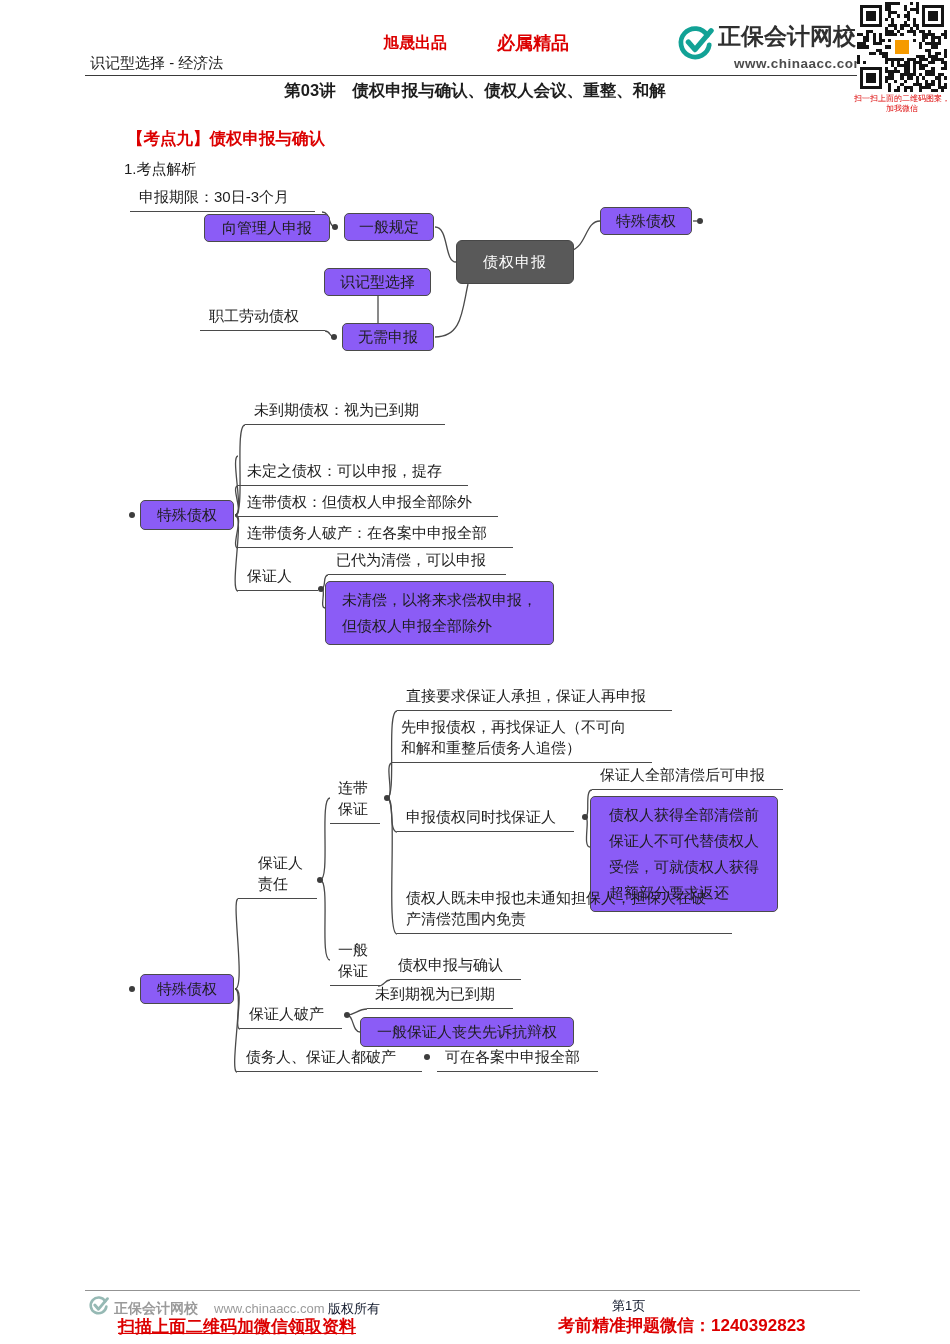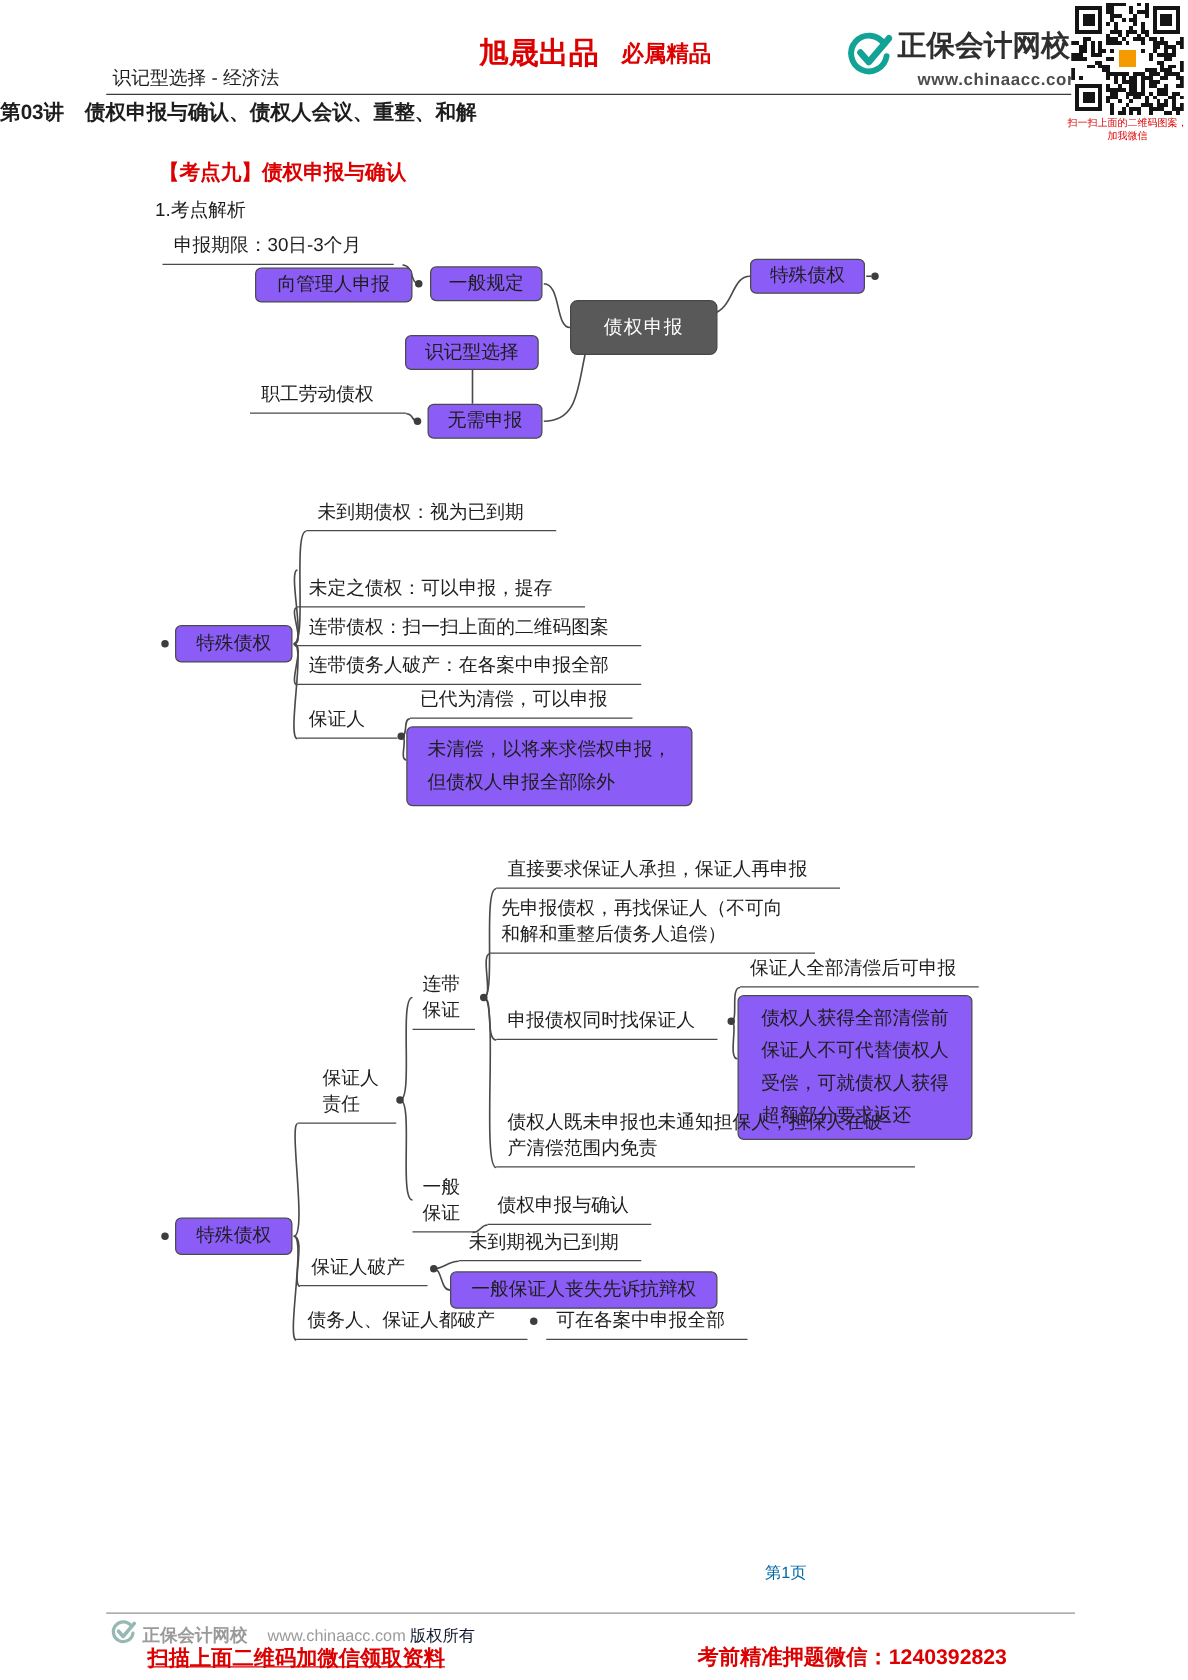--- a/index.html
+++ b/index.html
@@ -52,21 +52,21 @@
       <path d="M387,798 C395,798 388,832 397,832"></path>
       <path d="M387,798 C399,798 385,934 397,934"></path>
       <path d="M585,817 C591,817 584,790 592,790"></path>
       <path d="M585,817 C591,817 582,847 590,847"></path>
       <path d="M378,986 C385,986 384,980 390,980"></path>
       <path d="M347,1015 C355,1015 358,1009 367,1009"></path>
       <path d="M347,1015 C354,1015 352,1032 360,1032"></path>
     </g>
   </svg>
 
-  <div class="node red bold" style="left:383px;top:33px;font-size:24px">旭晟出品</div>
+  <div class="node red bold" style="left:383px;top:33px;font-size:16px">旭晟出品</div>
   <div class="node red bold" style="left:497px;top:33px;font-size:18px">必属精品</div>
 
   <span style="position:absolute;left:676px;top:24px;z-index:2">
     <svg viewBox="0 0 40 40" width="38" height="38">
       <path d="M33 12 A15 15 0 1 0 35 22" fill="none" stroke="#12a296" stroke-width="5" stroke-linecap="round"></path>
       <path d="M13 19 L20 27 L37 7" fill="none" stroke="#12a296" stroke-width="5.5" stroke-linecap="round" stroke-linejoin="round"></path>
     </svg>
   </span>
   <div class="node bold" style="left:718px;top:26px;font-size:23px;color:#2f2f2f">正保会计网校</div>
   <div class="node bold" style="left:734px;top:54px;font-size:13.5px;color:#4c4c4c;letter-spacing:.5px">www.chinaacc.com</div>
@@ -355,38 +355,38 @@
         <rect x="23" y="3" width="3" height="3"></rect>
         <rect x="3" y="23" width="3" height="3"></rect>
       </g>
     <rect x="11.5" y="11.5" width="6" height="6" fill="#fff"></rect>
     <rect x="12.3" y="12.3" width="4.4" height="4.4" fill="#f59a00"></rect>
   </svg>
   <div class="node red" style="left:852px;top:94px;width:100px;font-size:8px;line-height:10px;text-align:center;white-space:normal">扫一扫上面的二维码图案，加我微信</div>
 
   <div class="node" style="left:90px;top:53px;font-size:15px">识记型选择 - 经济法</div>
   <div class="hrule" style="left:85px;top:75px;width:775px"></div>
-  <div class="node bold" style="left:0;top:80px;width:950px;text-align:left;font-size:16.5px">第03讲　债权申报与确认、债权人会议、重整、和解</div>
+  <div class="node bold" style="left:0;top:80px;width:950px;text-align:center;font-size:16.5px">第03讲　债权申报与确认、债权人会议、重整、和解</div>
 
   <div class="node red bold" style="left:127px;top:128px;font-size:16.5px">【考点九】债权申报与确认</div>
   <div class="node" style="left:124px;top:159px;font-size:15px">1.考点解析</div>
 
   <div class="node uline" style="left:130px;top:187px">申报期限：30日-3个月</div>
   <div class="node box" style="left:204px;top:214px;padding:3px 17px">向管理人申报</div>
   <div class="node box" style="left:344px;top:213px;padding:3px 14px">一般规定</div>
   <div class="node center-box" style="left:456px;top:240px">债权申报</div>
   <div class="node box" style="left:600px;top:207px">特殊债权</div>
   <div class="node box" style="left:324px;top:268px">识记型选择</div>
   <div class="node uline" style="left:200px;top:306px">职工劳动债权</div>
   <div class="node box" style="left:342px;top:323px">无需申报</div>
 
   <div class="node box" style="left:140px;top:500px;padding:4px 16px">特殊债权</div>
   <div class="node uline" style="left:245px;top:400px">未到期债权：视为已到期</div>
   <div class="node uline" style="left:238px;top:461px">未定之债权：可以申报，提存</div>
-  <div class="node uline" style="left:238px;top:492px">连带债权：扫一扫上面的二维码图案</div>
+  <div class="node uline" style="left:238px;top:492px">连带债权：但债权人申报全部除外</div>
   <div class="node uline" style="left:238px;top:523px">连带债务人破产：在各案中申报全部</div>
   <div class="node uline" style="left:238px;top:566px">保证人</div>
   <div class="node uline" style="left:328px;top:550px;padding:0 20px 4px 8px">已代为清偿，可以申报</div>
   <div class="node box ml lh22" style="left:325px;top:581px;padding:5px 16px">未清偿，以将来求偿权申报，
 但债权人申报全部除外</div>
 
   <div class="node box" style="left:140px;top:974px;padding:4px 16px">特殊债权</div>
   <div class="node uline ml" style="left:238px;top:852px;padding:0 14px 4px 20px">保证人
 责任</div>
   <div class="node uline ml" style="left:330px;top:777px;padding:0 12px 4px 8px">连带
@@ -426,17 +426,17 @@
   <div class="hrule" style="left:85px;top:1290px;width:775px;opacity:.55"></div>
   <span style="position:absolute;left:88px;top:1295px;z-index:2">
     <svg viewBox="0 0 40 40" width="21" height="21">
       <path d="M33 12 A15 15 0 1 0 35 22" fill="none" stroke="#96b9b4" stroke-width="5" stroke-linecap="round"></path>
       <path d="M13 19 L20 27 L37 7" fill="none" stroke="#96b9b4" stroke-width="5.5" stroke-linecap="round" stroke-linejoin="round"></path>
     </svg>
   </span>
   <div class="node bold" style="left:114px;top:1298px;font-size:14px;color:#9a9a9a">正保会计网校</div>
   <div class="node" style="left:214px;top:1299px;font-size:13px;color:#9a9a9a">www.chinaacc.com</div>
   <div class="node" style="left:328px;top:1299px;font-size:13px;color:#0f172a">版权所有</div>
-  <div class="node" style="left:612px;top:1248px;font-size:13px;color:#0369a1">第1页</div>
+  <div class="node" style="left:612px;top:1296px;font-size:13px;color:#0f172a">第1页</div>
   <div class="node red bold" style="left:118px;top:1317px;font-size:17px;text-decoration:underline">扫描上面二维码加微信领取资料</div>
   <div class="node red bold" style="left:558px;top:1316px;font-size:17px">考前精准押题微信：1240392823</div>
 
 </div>
 
 </body></html>

